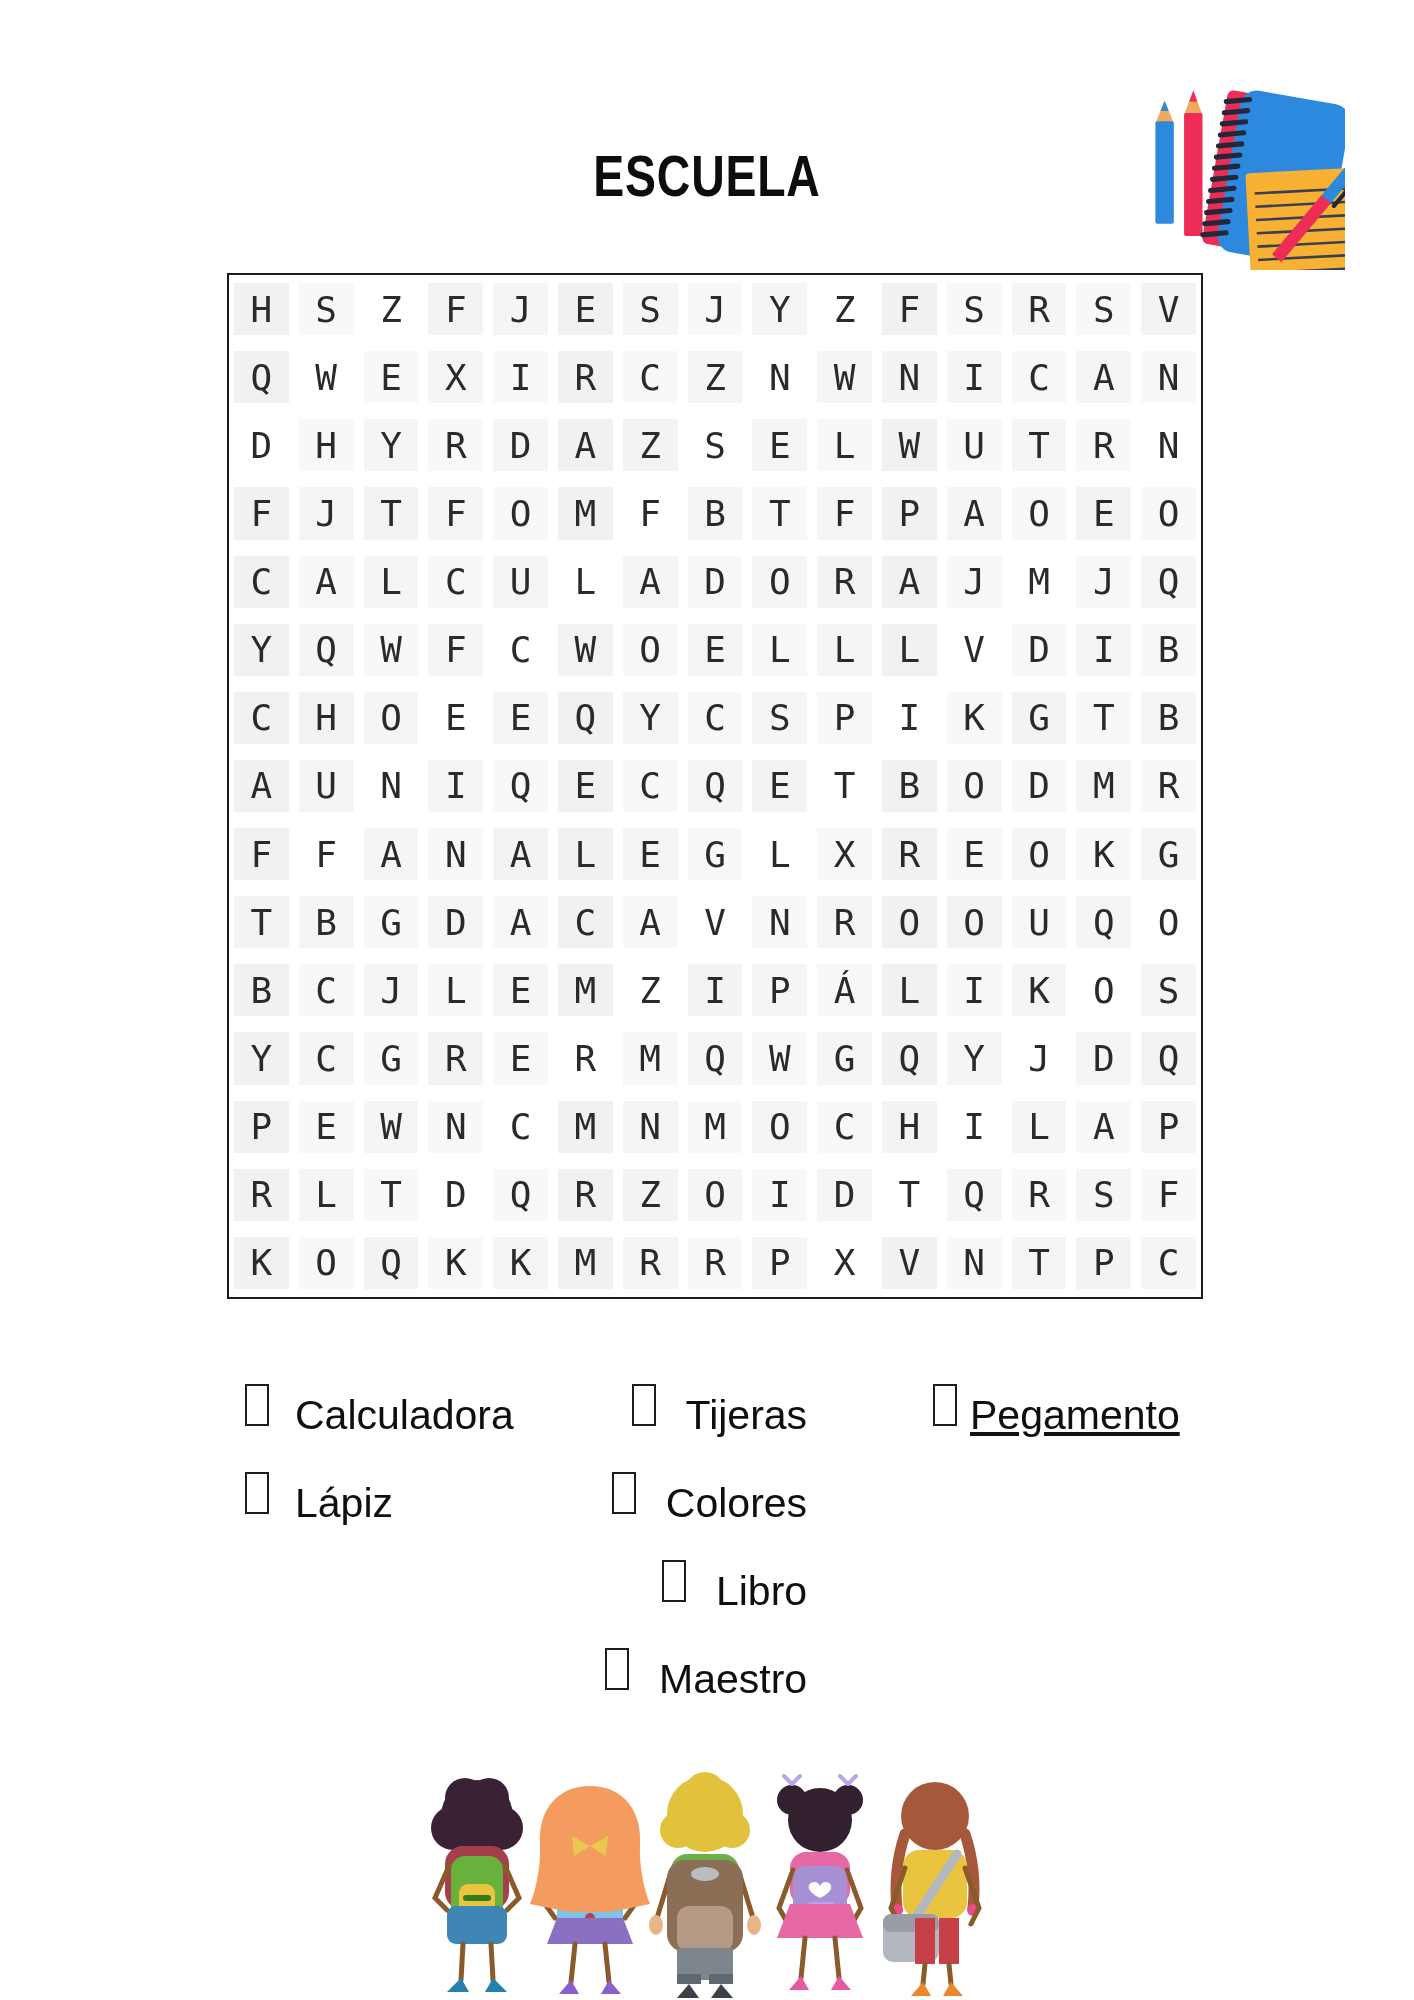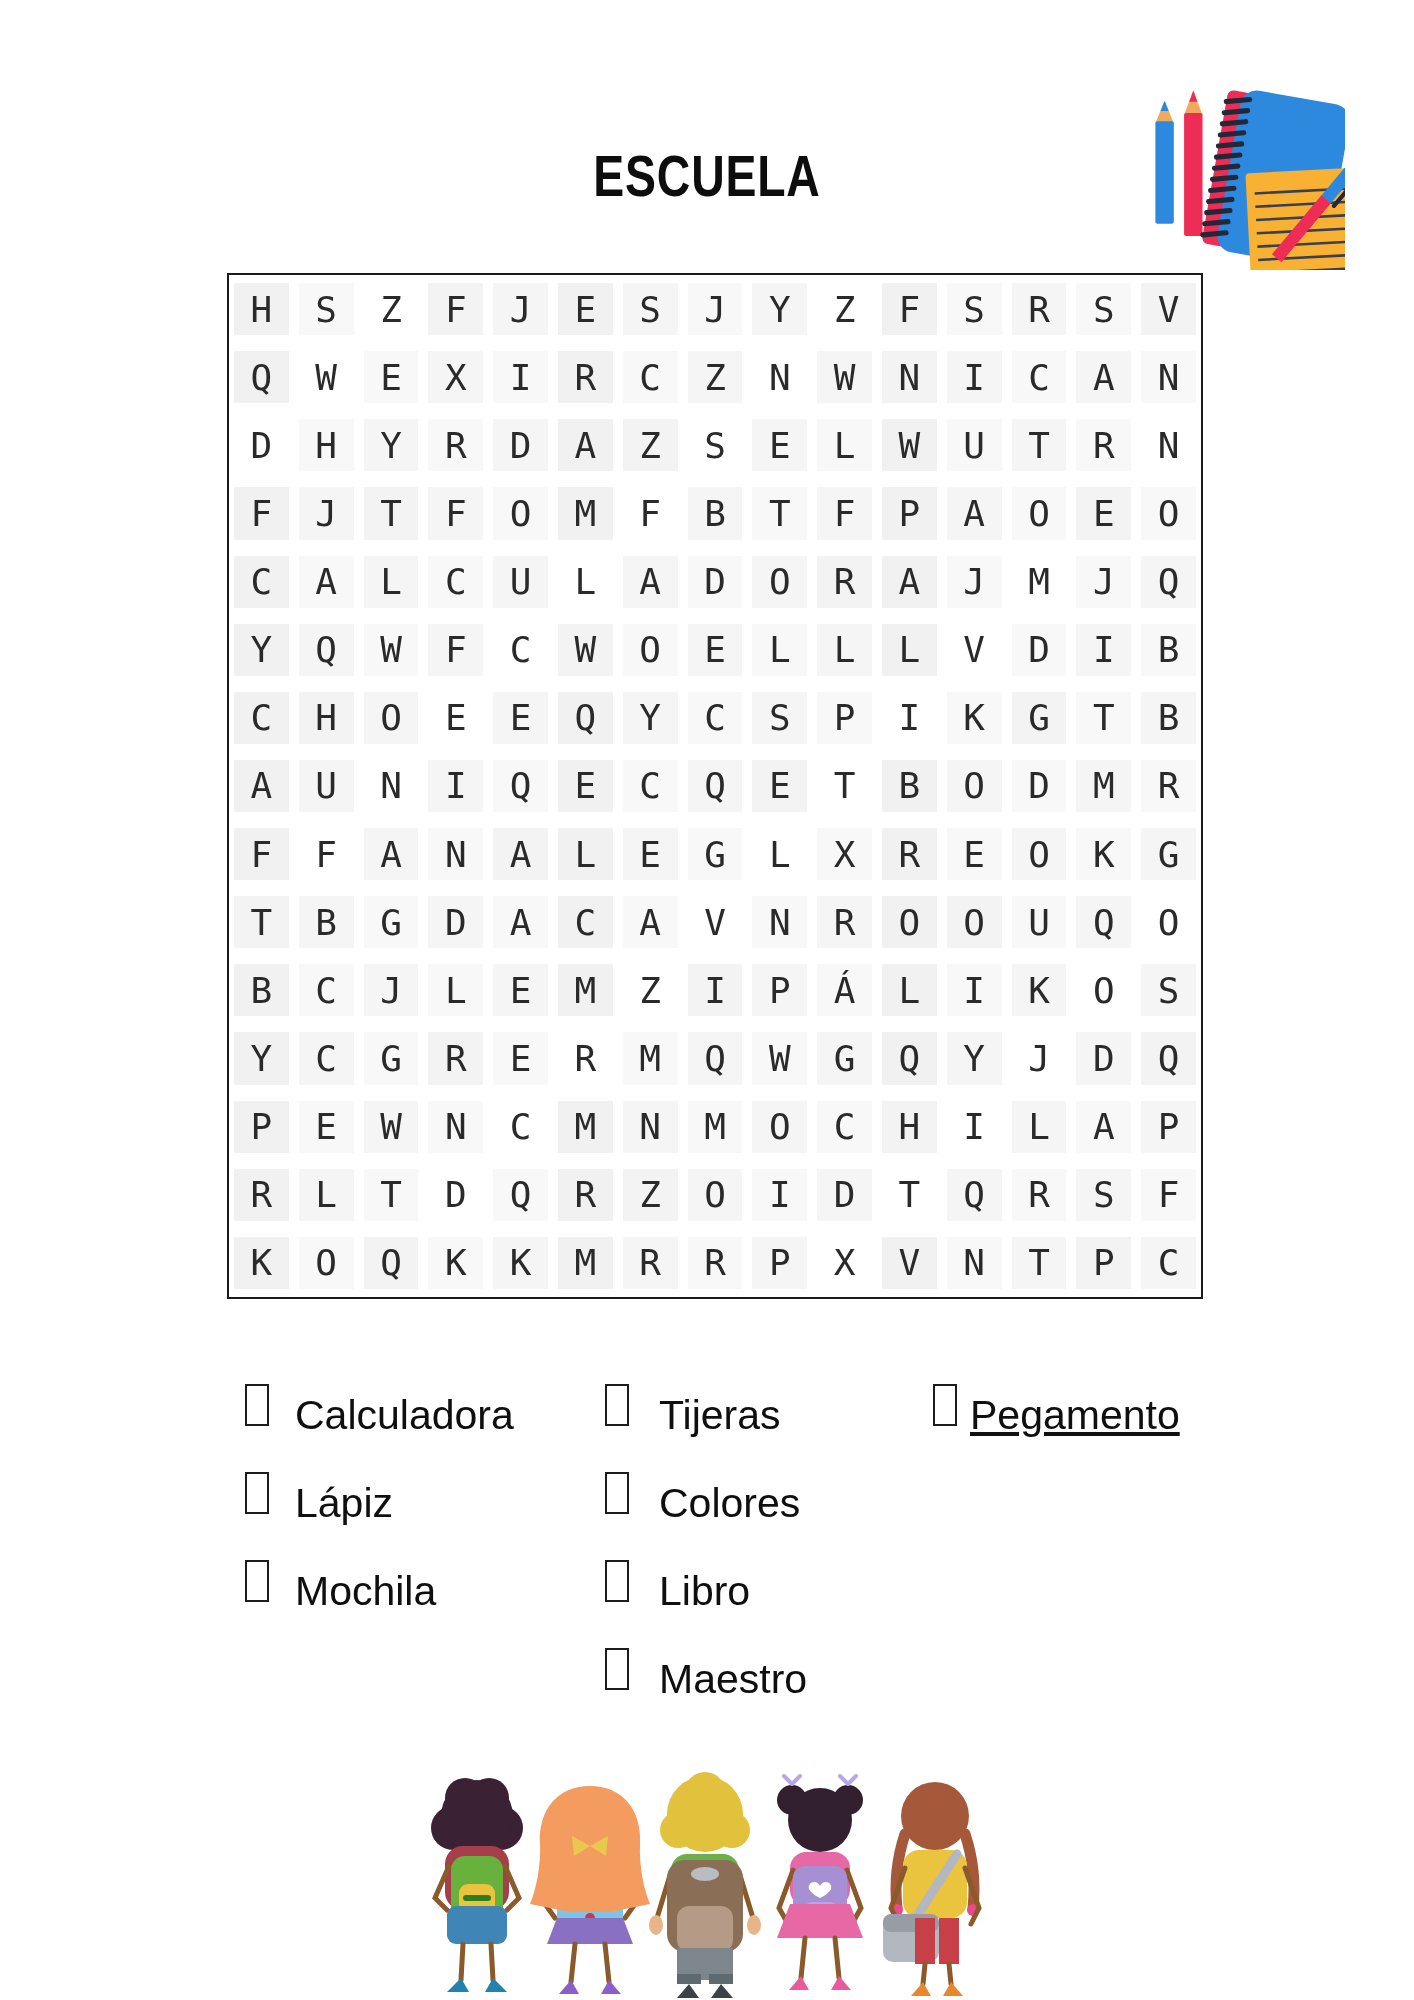--- a/index.html
+++ b/index.html
@@ -23,21 +23,21 @@
     font-family:"DejaVu Sans Mono",monospace;font-size:36px;color:#2a2a2a;
     box-sizing:border-box;padding:8px 5px;
     background-color:#f5f5f5;background-clip:content-box;
   }
   .cell:nth-child(2n){background-color:#f8f8f8;}
   .cell:nth-child(5n+1){background-color:#f1f1f1;}
   .cell:nth-child(7n+3){background-color:#ffffff;}
   .cell:nth-child(11n+4){background-color:#f3f3f3;}
   .word-col{position:absolute;top:1382px;display:flex;flex-direction:column;}
   .word-col.c1{left:245px;}
-  .word-col.c2{left:605px;}
+  .word-col.c2{left:605px;align-items:flex-end;}
   .word-col.c3{left:933px;text-decoration:underline;}
   .word-item{display:flex;align-items:center;height:46px;margin-bottom:42px;}
   .wbox{
     width:24px;height:42px;border:2.5px solid #1d1d1d;box-sizing:border-box;
     flex:none;background:#fff;
   }
   .c1 .wbox{margin-right:26px;}
   .c2 .wbox{margin-right:30px;}
   .c3 .wbox{margin-right:13px;}
   .wlabel{font-size:41px;color:#0f0f0f;white-space:nowrap;margin-top:20px;}
@@ -334,24 +334,20 @@
 
 <div class="word-col c1" id="wcol0">
     <div class="word-item">
       <span class="wbox"></span>
       <span class="wlabel">Calculadora</span>
     </div>
     <div class="word-item">
       <span class="wbox"></span>
       <span class="wlabel">Lápiz</span>
     </div>
-    <div class="word-item">
-      <span class="wbox"></span>
-      <span class="wlabel">Mochila</span>
-    </div>
   </div>
 <div class="word-col c2" id="wcol1">
     <div class="word-item">
       <span class="wbox"></span>
       <span class="wlabel">Tijeras</span>
     </div>
     <div class="word-item">
       <span class="wbox"></span>
       <span class="wlabel">Colores</span>
     </div>

